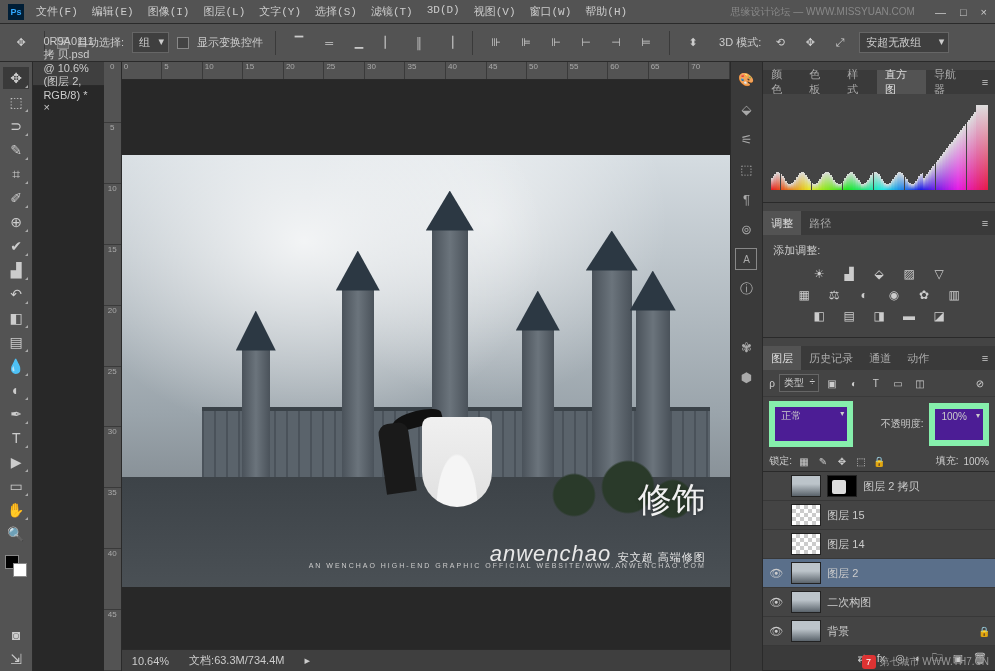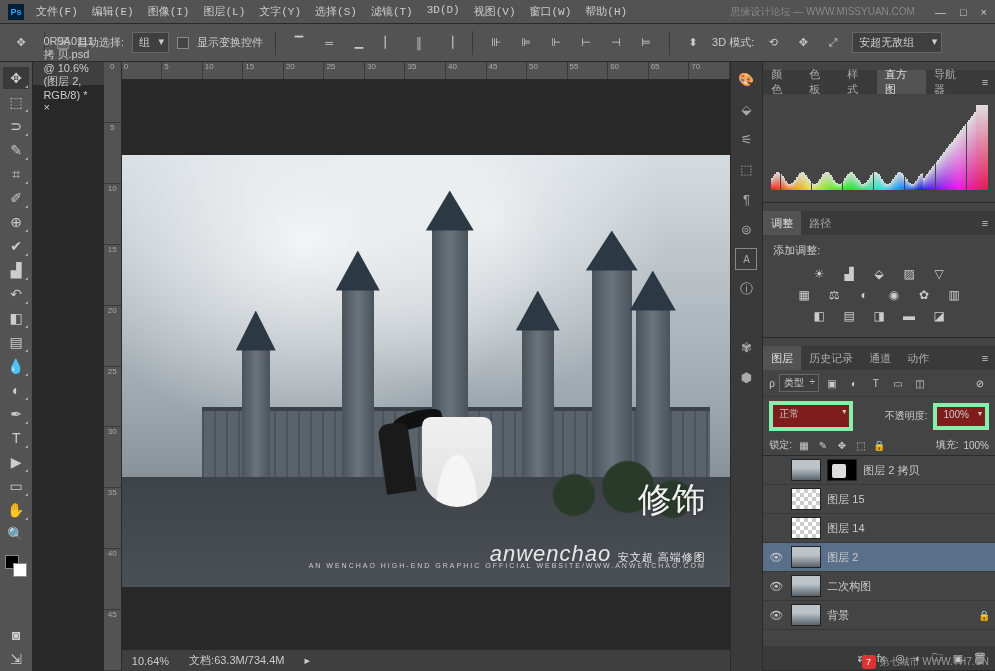--- a/index.html
+++ b/index.html
@@ -69,21 +69,21 @@
 .hb { position: absolute; bottom: 0; width: 1.5px; }
 .adjustments { padding: 8px 10px; }
 .adjustments .title { margin-bottom: 8px; }
 .adj-row { display: flex; gap: 10px; justify-content: center; margin: 5px 0; }
 .adj-ico { width: 20px; height: 16px; display: flex; align-items: center; justify-content: center; font-size: 12px; color: #ccc; cursor: pointer; }
 .layers-opts { display: flex; align-items: center; padding: 4px 6px; gap: 4px; border-bottom: 1px solid #3a3a3a; }
 .layers-opts .search { background: #3f3f3f; border: 1px solid #666; padding: 1px 14px 1px 4px; font-size: 10px; position: relative; }
 .layers-opts .search::after { content: '÷'; position: absolute; right: 3px; }
 .layers-opts .fico { width: 18px; height: 16px; display: flex; align-items: center; justify-content: center; font-size: 10px; cursor: pointer; }
 .blend-row { display: flex; align-items: center; padding: 4px 6px; gap: 6px; font-size: 10px; }
-.blend-row .dd { background: #7f1d1d; border: 4px solid #86efac; padding: 2px 16px 6px 6px; position: relative; }
+.blend-row .dd { background: #4c1d95; border: 6px solid #86efac; padding: 2px 16px 18px 6px; position: relative; }
 .blend-row .dd::after { content: '▾'; position: absolute; right: 3px; font-size: 8px; }
 .lock-row { display: flex; align-items: center; padding: 3px 6px; gap: 5px; font-size: 10px; border-bottom: 1px solid #2a2a2a; }
 .lock-row .li { width: 14px; height: 14px; display: flex; align-items: center; justify-content: center; font-size: 10px; }
 .layers-list { max-height: 174px; overflow: hidden; }
 .layer { display: flex; align-items: center; height: 29px; border-bottom: 1px solid #383838; padding: 0 4px; gap: 6px; }
 .layer.selected { background: #5a6f8a; }
 .layer .eye { width: 18px; display: flex; justify-content: center; font-size: 11px; }
 .layer .thumb { width: 30px; height: 22px; background: #888; border: 1px solid #222; }
 .layer .thumb.trans { background: repeating-conic-gradient(#ccc 0 25%, #fff 0 50%) 0 0/8px 8px; }
 .layer .thumb.img { background: linear-gradient(180deg, #bcc4ca 40%, #5a636b); }
@@ -140,21 +140,21 @@
   <span class="iconbtn">▕</span>
   <span class="sep"></span>
   <span class="iconbtn">⊪</span>
   <span class="iconbtn">⊫</span>
   <span class="iconbtn">⊩</span>
   <span class="iconbtn">⊢</span>
   <span class="iconbtn">⊣</span>
   <span class="iconbtn">⊨</span>
   <span class="sep"></span>
   <span class="iconbtn">⬍</span>
-  <span style="margin-left:0">3D 模式:</span>
+  <span style="margin-left:7px">3D 模式:</span>
   <span class="iconbtn">⟲</span>
   <span class="iconbtn">✥</span>
   <span class="iconbtn">⤢</span>
   <span class="dropdown" style="width:90px">安超无敌组</span>
 </div>
 
 <div class="main">
   <div class="toolbar">
     <div class="tool active">✥<span class="corner"></span></div>
     <div class="tool">⬚<span class="corner"></span></div>

